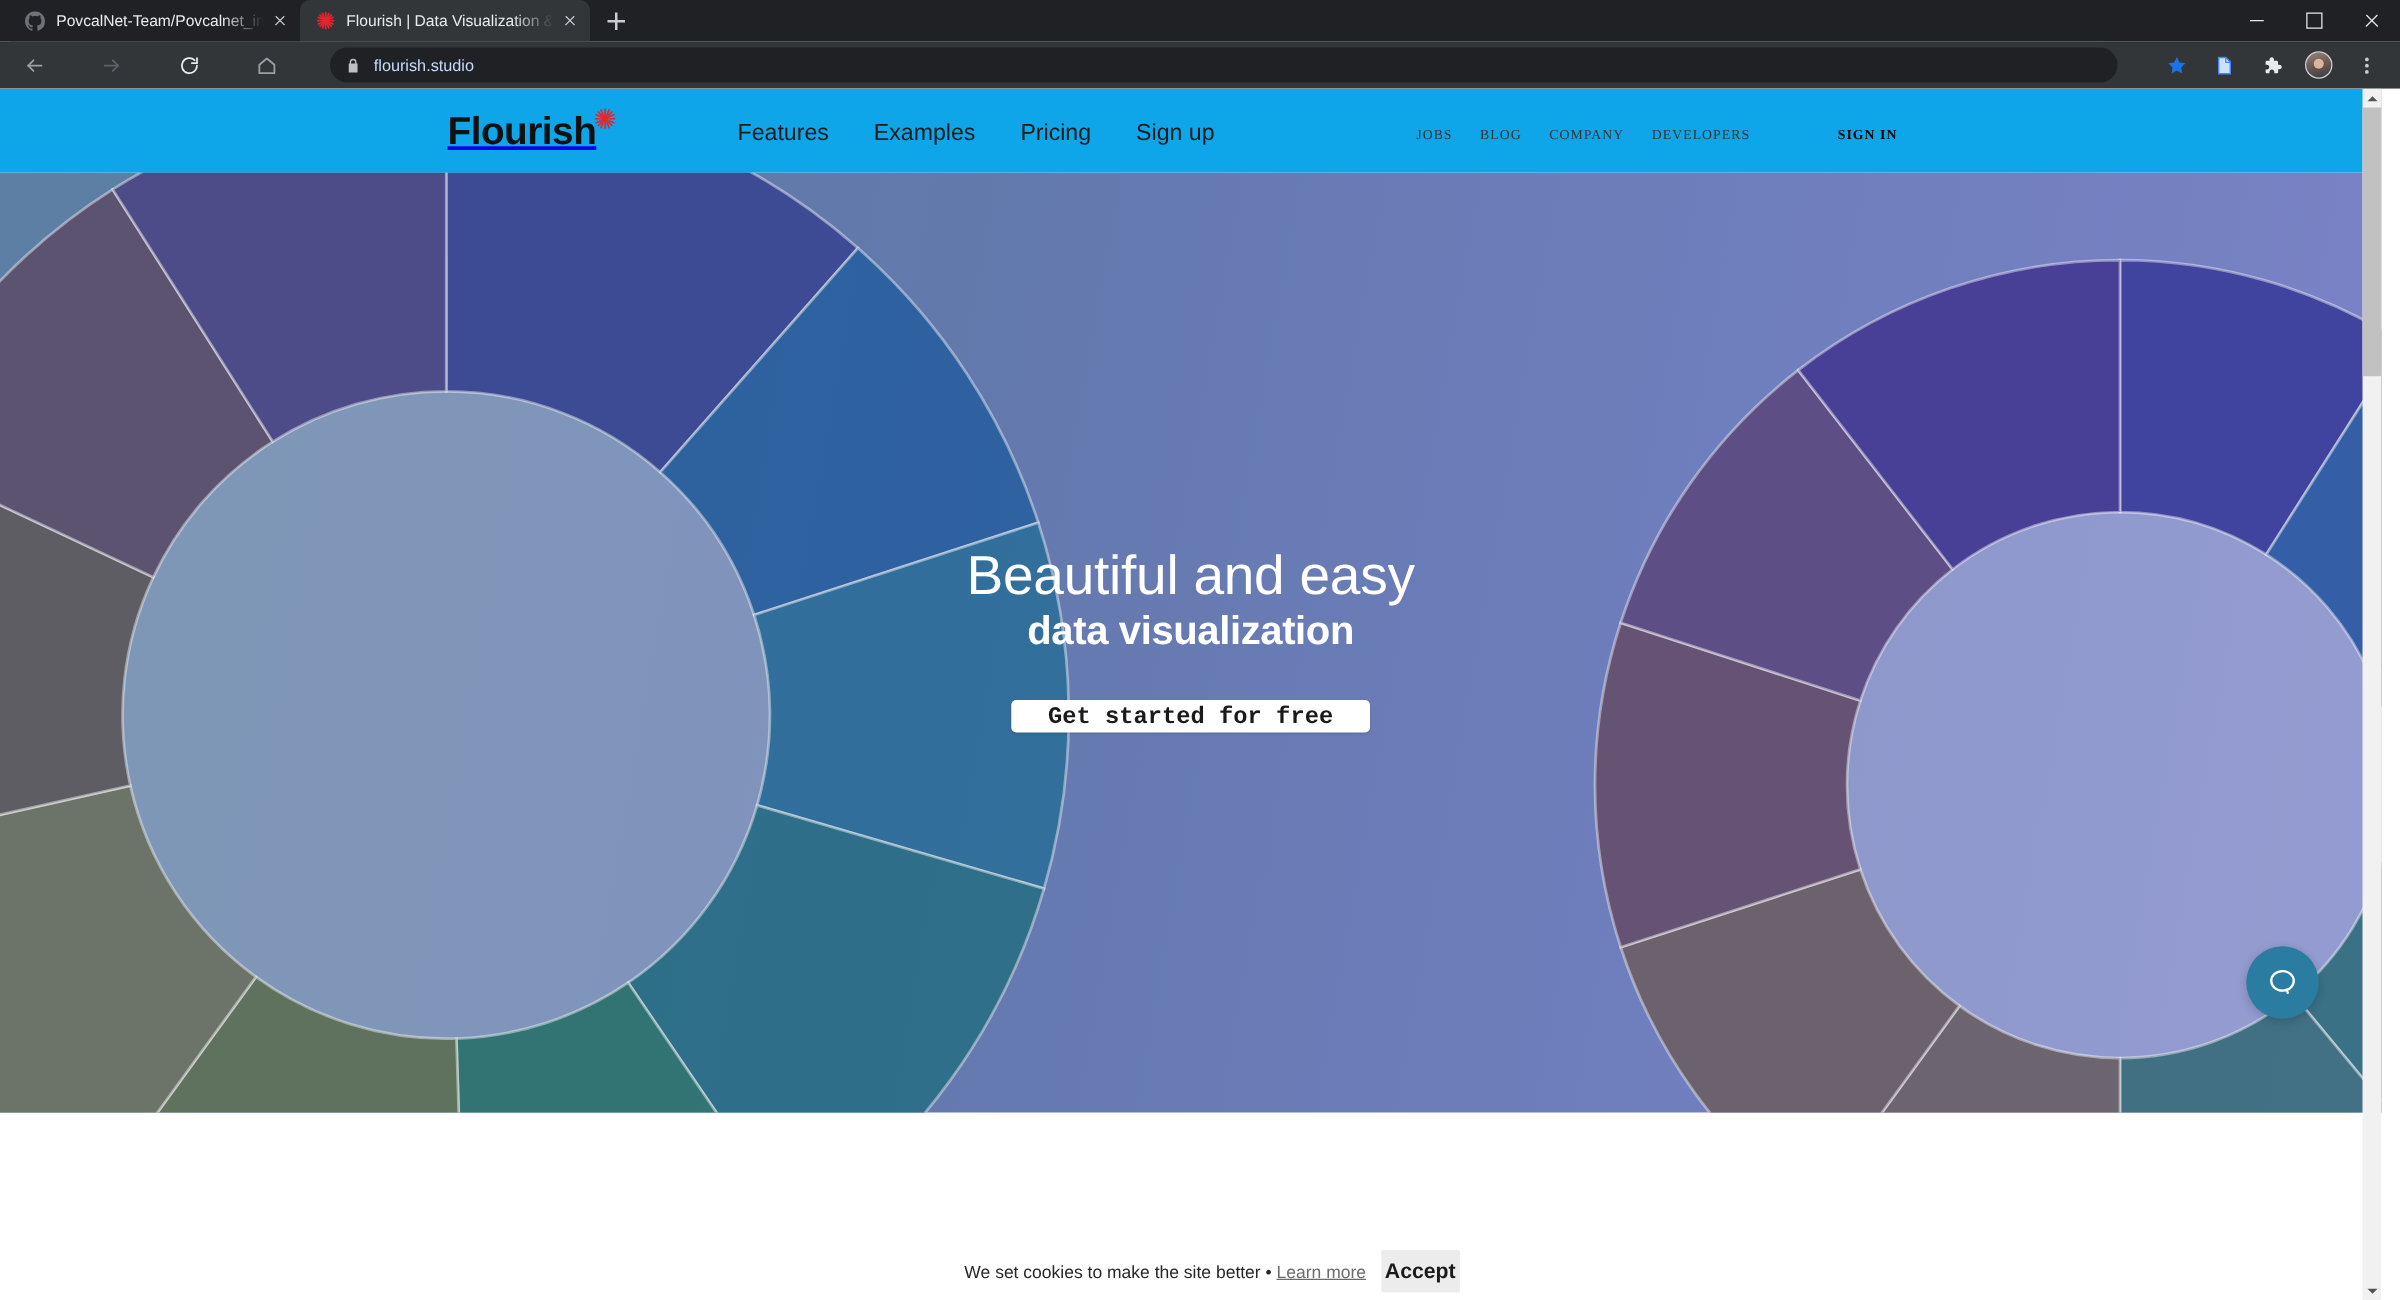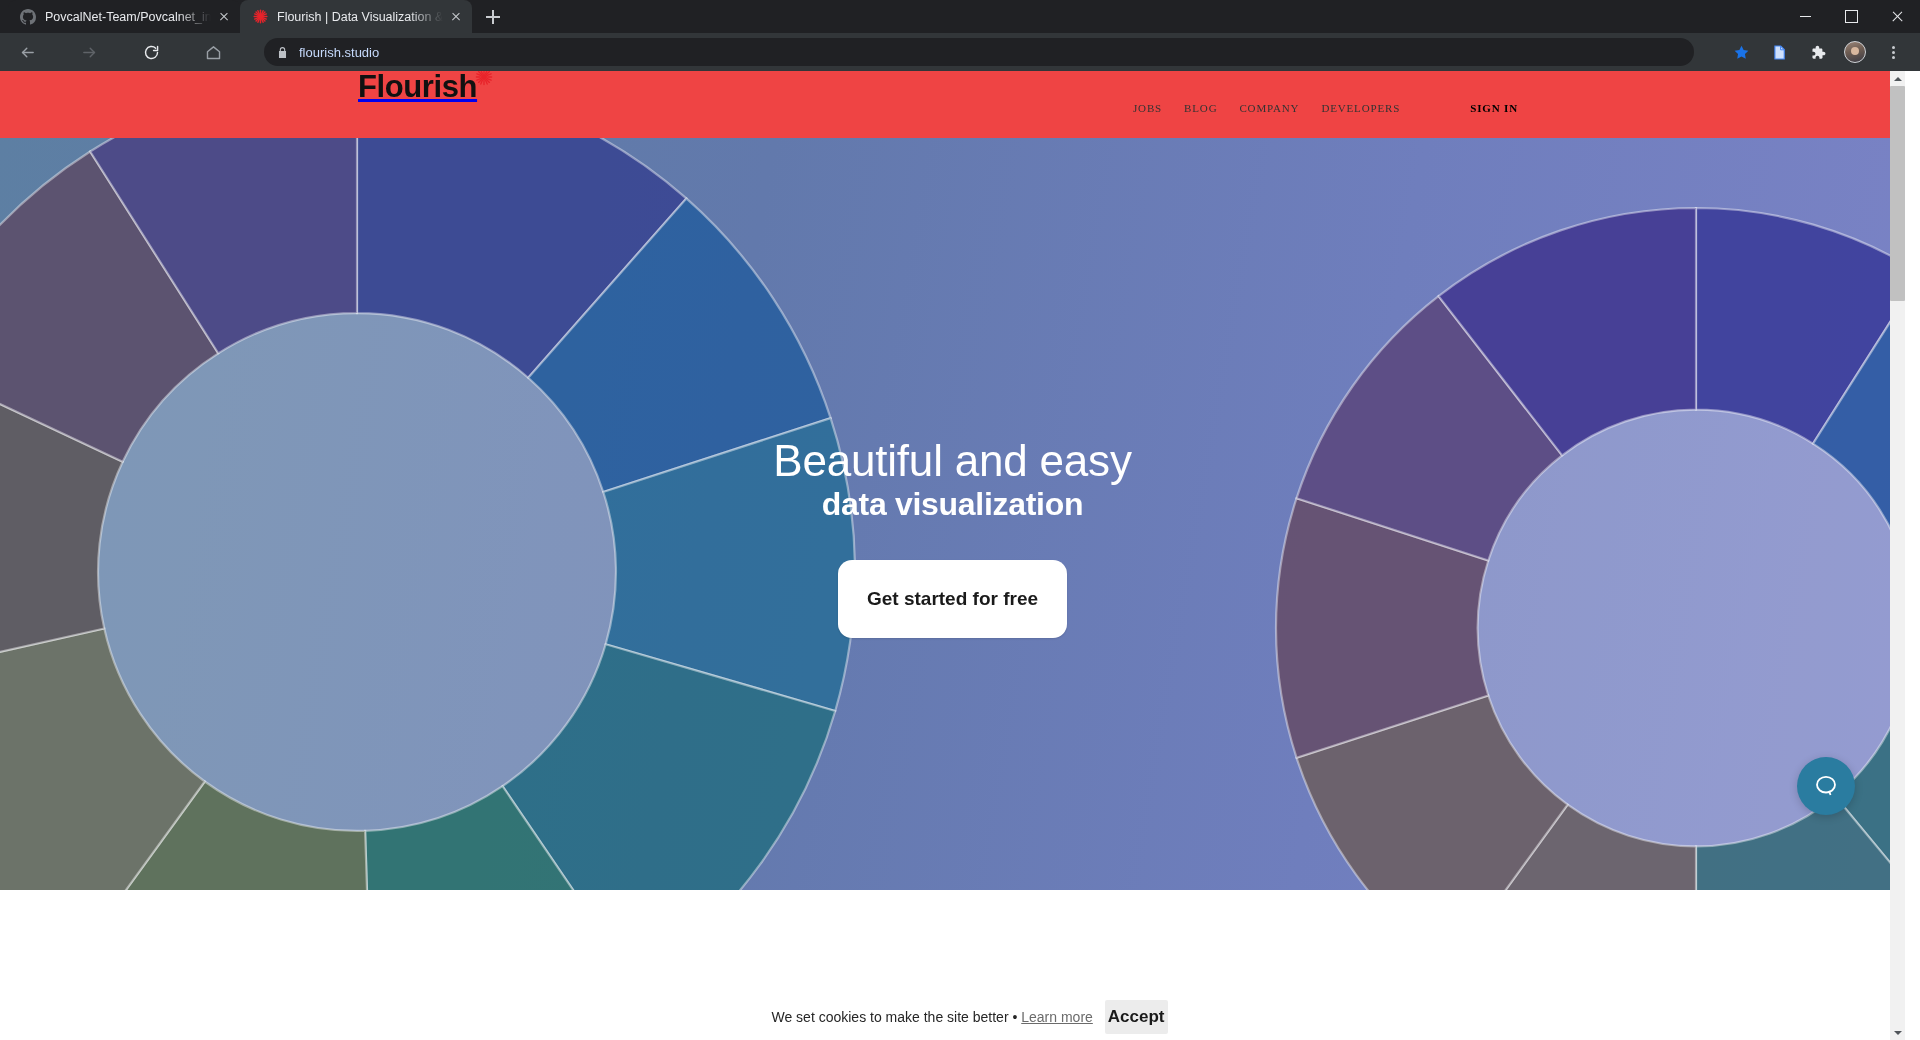--- a/index.html
+++ b/index.html
@@ -143,23 +143,23 @@
     width: 1920px;
     height: 969px;
     background: #fff;
     overflow: hidden;
   }
   .page { width: 1905px; height: 969px; position: relative; background: #fff; }
 
   
   .site-header {
     height: 67px;
-    background: #ef4444;
-    display: flex;
-    align-items: flex-start;
+    background: #0ea5e9;
+    display: flex;
+    align-items: center;
     position: relative;
     z-index: 6;
   }
   .logo {
     margin-left: 358px;
     display: flex;
     align-items: flex-start;
     position: relative;
   }
   .logo-text {
@@ -239,25 +239,25 @@
     line-height: 1.23;
     letter-spacing: -0.3px;
   }
   .cta {
     display: inline-block;
     margin-top: 36px;
     background: #fff;
     color: #1a1a1a;
     font-size: 19px;
     font-weight: 700;
-    padding: 28px 29px;
+    padding: 2px 29px;
     border: none;
-    border-radius: 14px;
+    border-radius: 4px;
     cursor: pointer;
-    font-family: Liberation Sans, sans-serif;
+    font-family: Liberation Mono, monospace;
     box-shadow: 0 1px 2px rgba(0,0,0,0.12);
   }
 
   
   .cookie-bar {
     position: absolute;
     left: 0; right: 0; bottom: 0;
     height: 47px;
     background: #fff;
     display: flex;
@@ -465,20 +465,26 @@
                   <line x1="3.4" y1="10.3" x2="10.2" y2="13.1"></line>
                     <line x1="21.8" y1="18.9" x2="28.6" y2="21.7"></line>
                   <line x1="10.3" y1="28.6" x2="13.1" y2="21.8"></line>
                     <line x1="18.9" y1="10.2" x2="21.7" y2="3.4"></line>
                 </g>
               </g>
             </svg>
           </span>
         </a>
 
+        <nav class="mainnav">
+          <a href="#">Features</a>
+          <a href="#">Examples</a>
+          <a href="#">Pricing</a>
+          <a href="#">Sign up</a>
+        </nav>
 
         <nav class="subnav">
           <a href="#">JOBS</a>
           <a href="#">BLOG</a>
           <a href="#">COMPANY</a>
           <a href="#">DEVELOPERS</a>
           <a href="#" class="strong">SIGN IN</a>
         </nav>
       </div>
 

